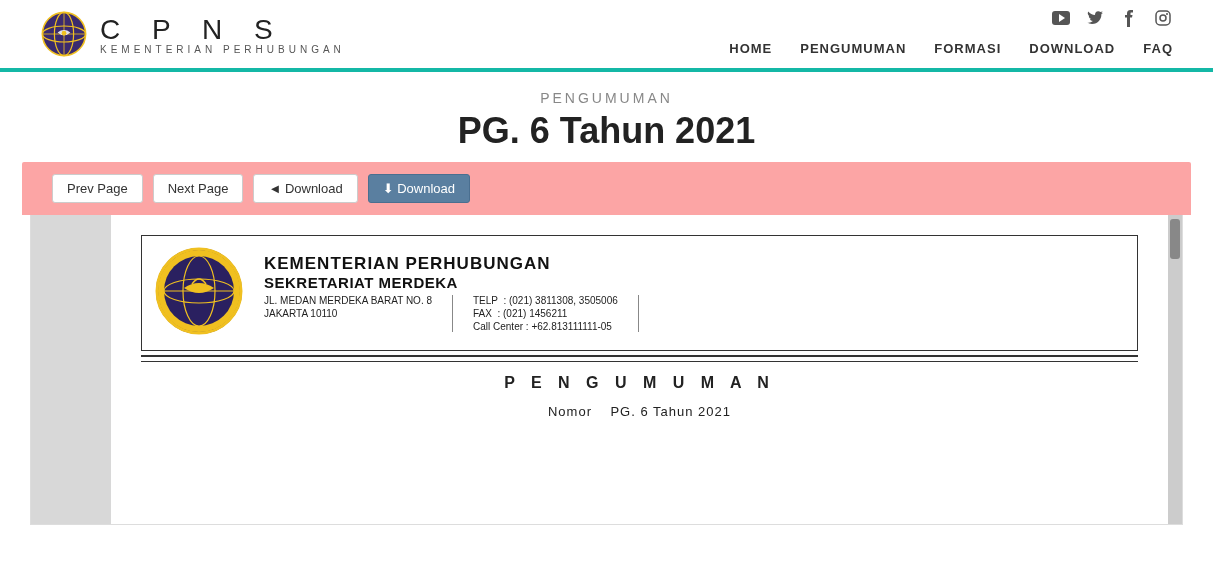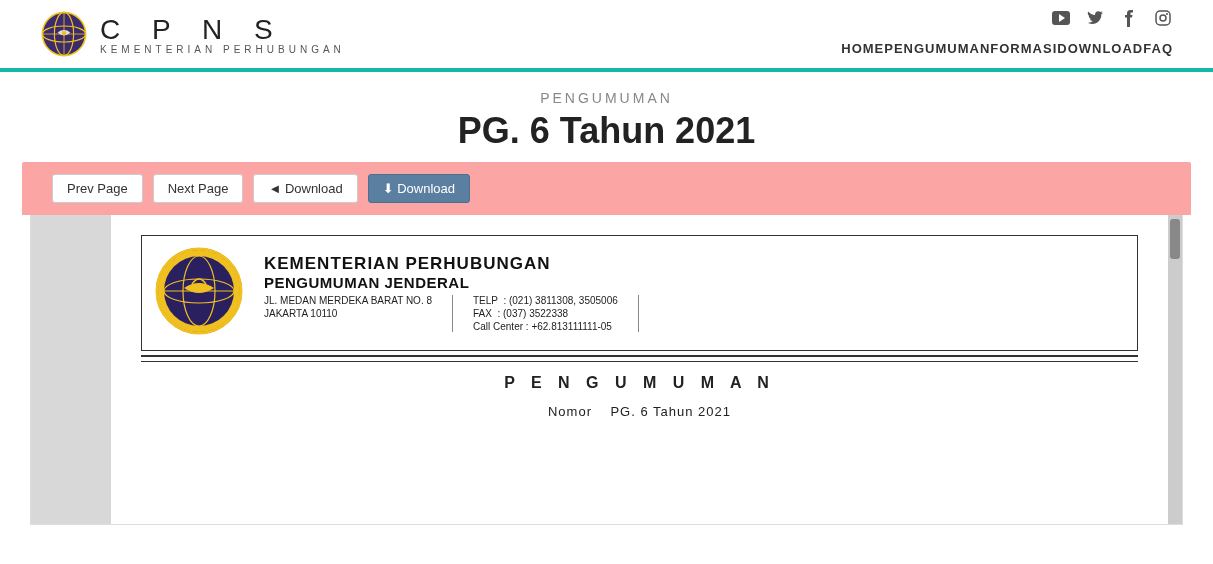--- a/index.html
+++ b/index.html
@@ -52,20 +52,21 @@
       height: 20px;
       display: flex;
       align-items: center;
       justify-content: center;
       color: #555;
       font-size: 14px;
       cursor: pointer;
     }
     .nav-menu {
       display: flex;
+      gap: 28px;
       margin-top: 28px;
     }
     .nav-item {
       font-size: 13px;
       font-weight: 600;
       letter-spacing: 1px;
       color: #333;
       cursor: pointer;
       text-decoration: none;
     }
@@ -316,30 +317,30 @@
           <line x1="10" y1="45" x2="80" y2="45" stroke="#f0c020" stroke-width="1"></line>
 
           <path d="M30 42 Q45 32 60 42 Q45 52 30 42Z" fill="#f0c020"></path>
           <path d="M38 38 Q45 28 52 38" fill="none" stroke="#f0c020" stroke-width="1.5"></path>
 
           <circle cx="45" cy="45" r="42" fill="none" stroke="#f0c020" stroke-width="3"></circle>
         </svg>
       </div>
       <div class="doc-org-info">
         <div class="doc-org-name">KEMENTERIAN PERHUBUNGAN</div>
-        <div class="doc-org-dept">PENGUMUMAN JENDERAL</div>
+        <div class="doc-org-dept">SEKRETARIAT MERDEKA</div>
         <div class="doc-address-block">
           <div class="doc-addr-col">
             <span>JL. MEDAN MERDEKA BARAT NO. 8</span>
             <span>JAKARTA 10110</span>
           </div>
           <div class="doc-addr-divider"></div>
           <div class="doc-addr-col">
             <span><span>TELP</span> &nbsp;<span>: (021) 3811308, 3505006</span></span>
-            <span><span>FAX</span> &nbsp;<span>: (037) 3522338</span></span>
+            <span><span>FAX</span> &nbsp;<span>: (021) 1456211</span></span>
             <span><span>Call Center</span> <span>: +62.813111111-05</span></span>
           </div>
           <div class="doc-addr-divider"></div>
         </div>
       </div>
     </div>
     <hr class="doc-divider-line">
     <hr class="doc-divider-line2">
     <div class="doc-pengumuman-title">P E N G U M U M A N</div>
     <div class="doc-nomor">

